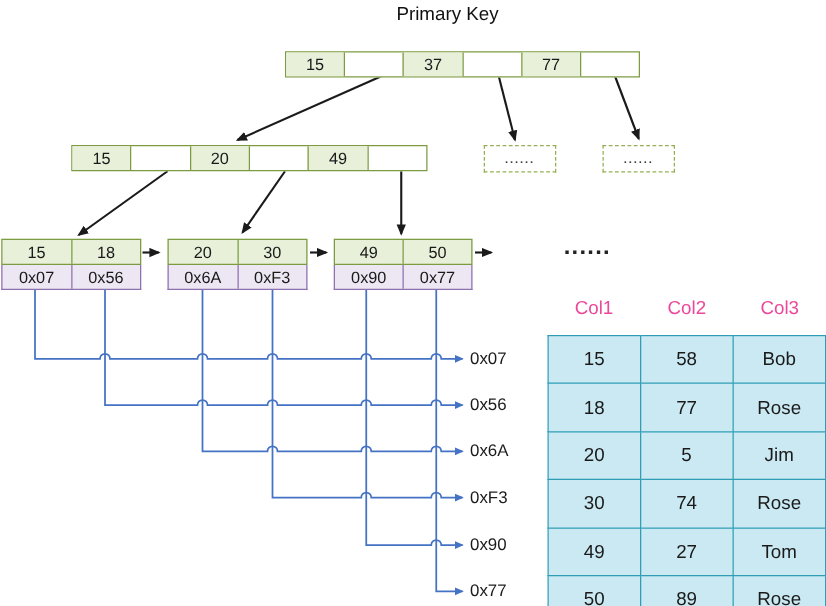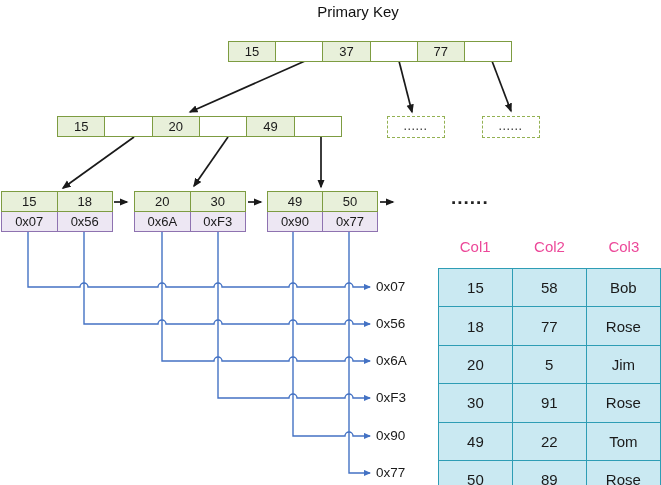--- a/index.html
+++ b/index.html
@@ -161,26 +161,26 @@
         <td>77</td>
         <td>Rose</td>
       </tr>
       <tr>
         <td>20</td>
         <td>5</td>
         <td>Jim</td>
       </tr>
       <tr>
         <td>30</td>
-        <td>91</td>
+        <td>74</td>
         <td>Rose</td>
       </tr>
       <tr>
         <td>49</td>
-        <td>22</td>
+        <td>27</td>
         <td>Tom</td>
       </tr>
       <tr>
         <td>50</td>
         <td>89</td>
         <td>Rose</td>
       </tr>
     </tbody>
   </table>
 

